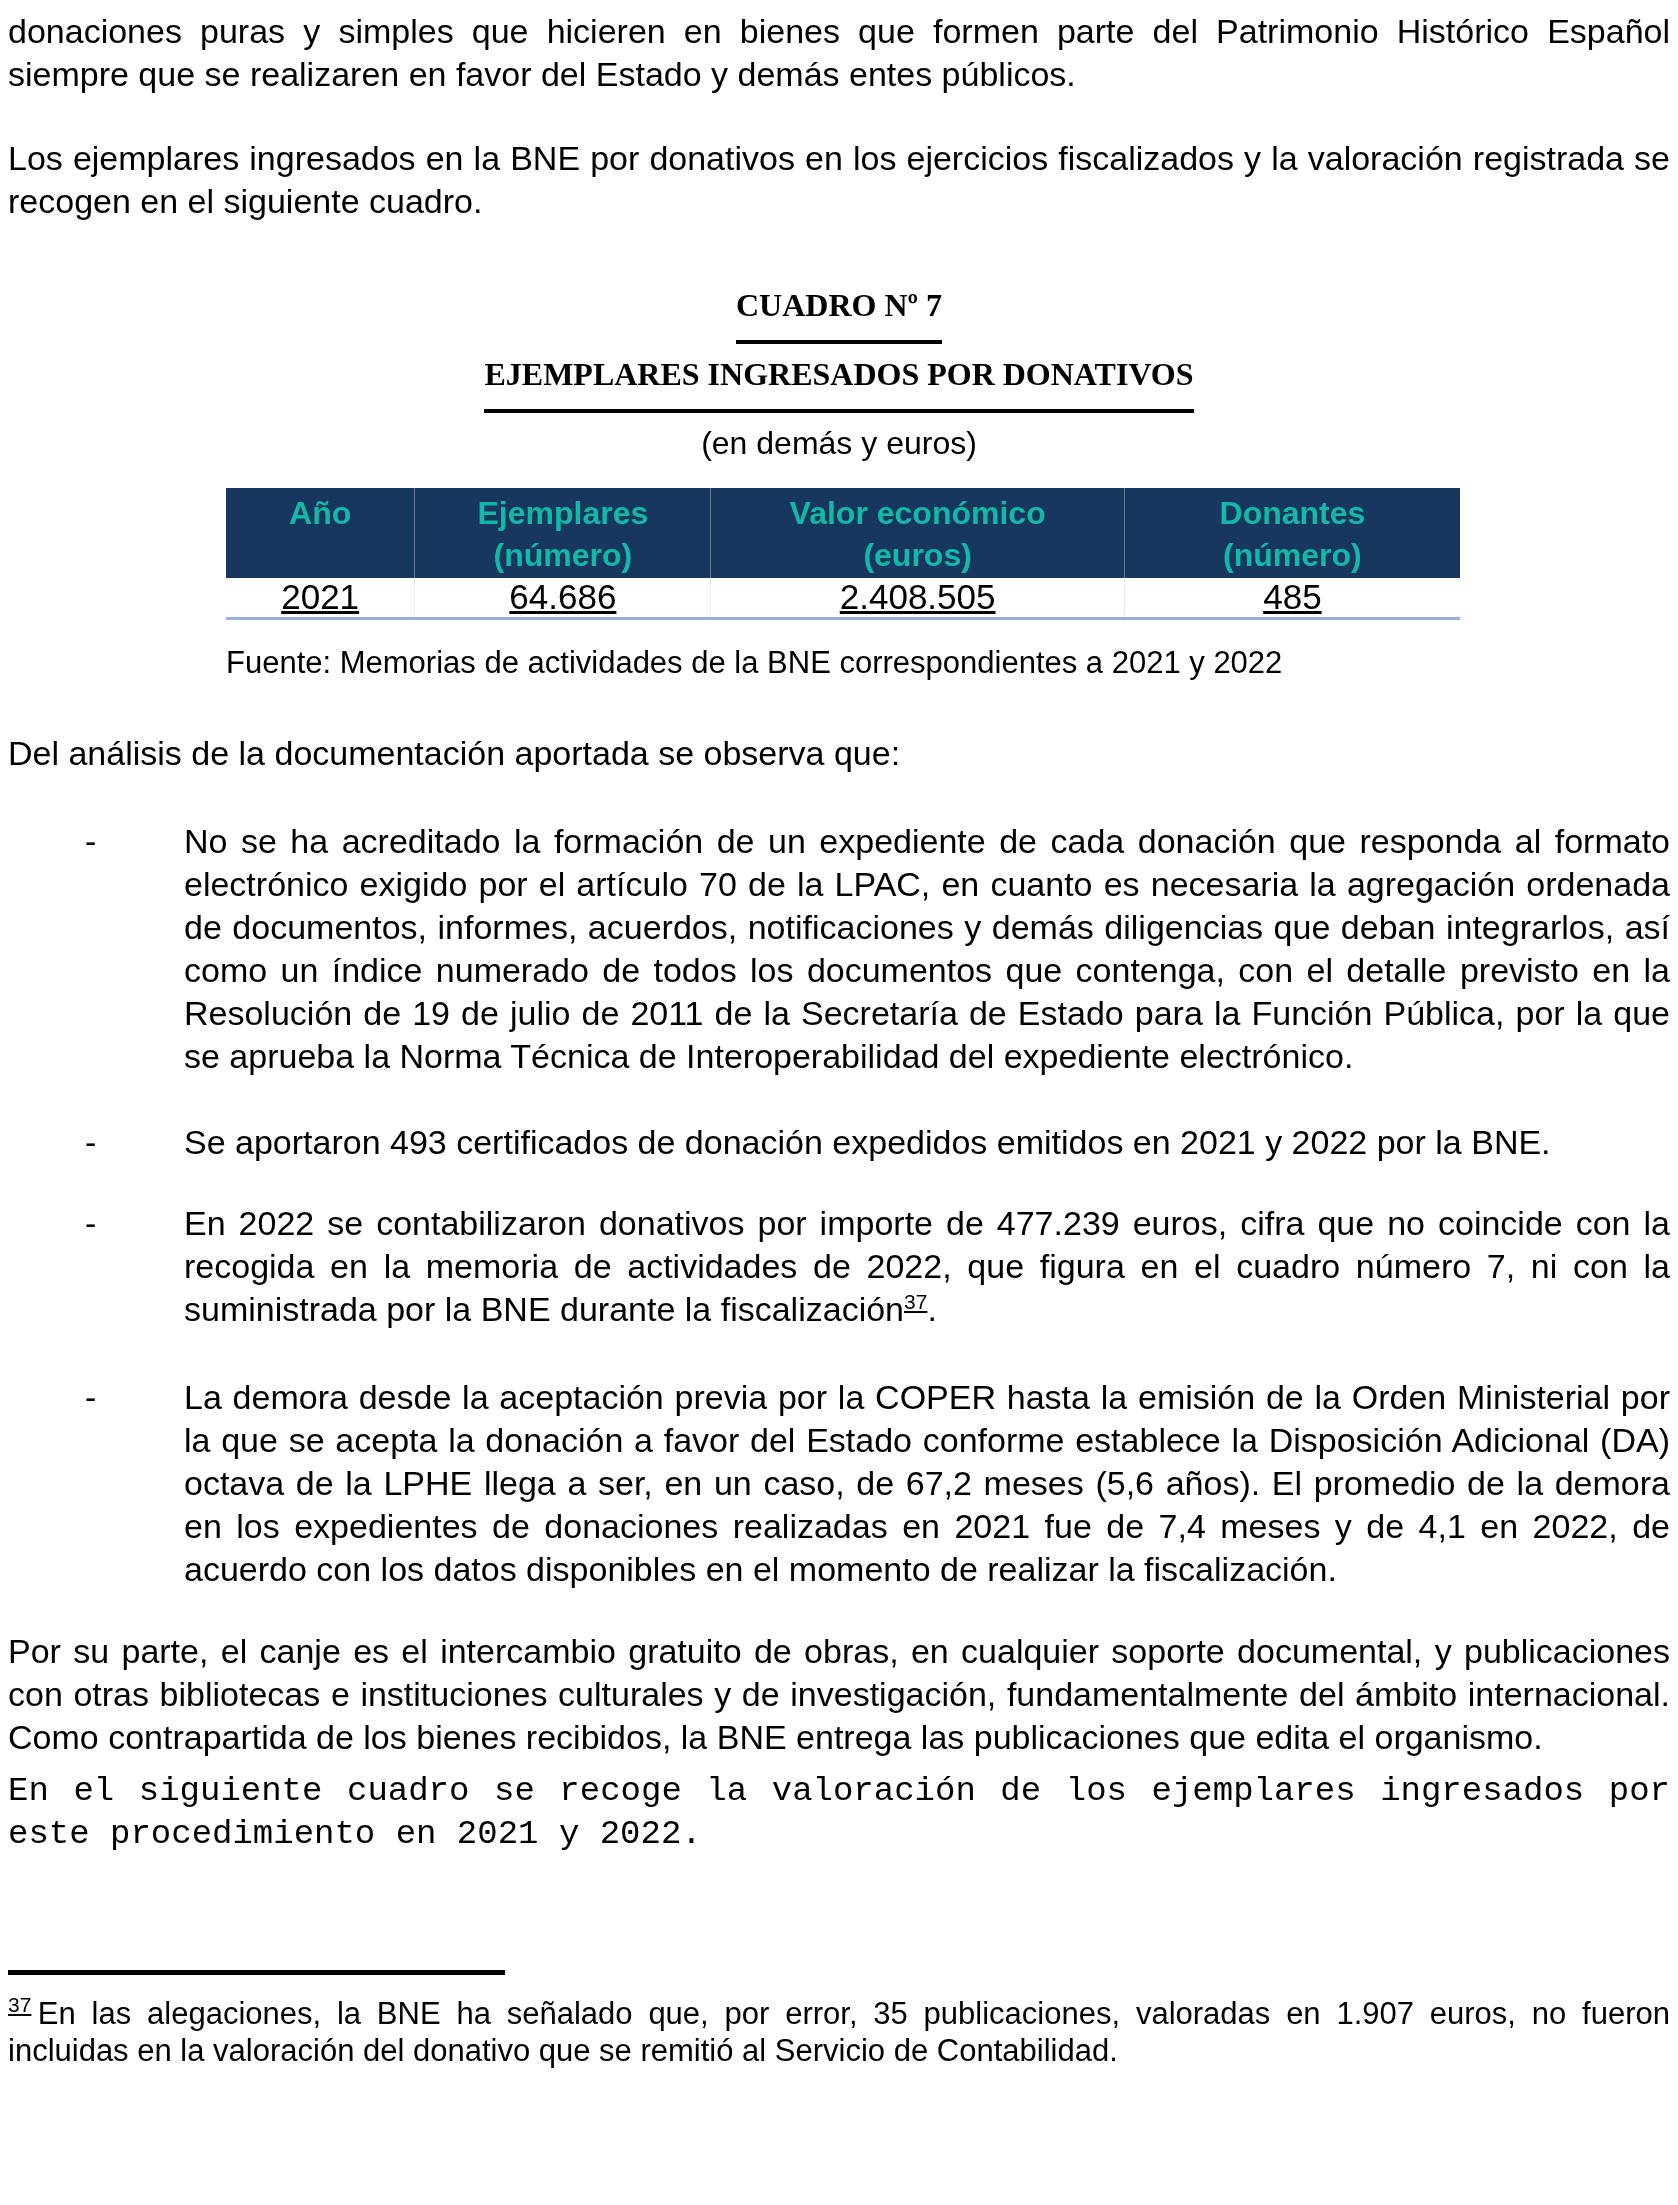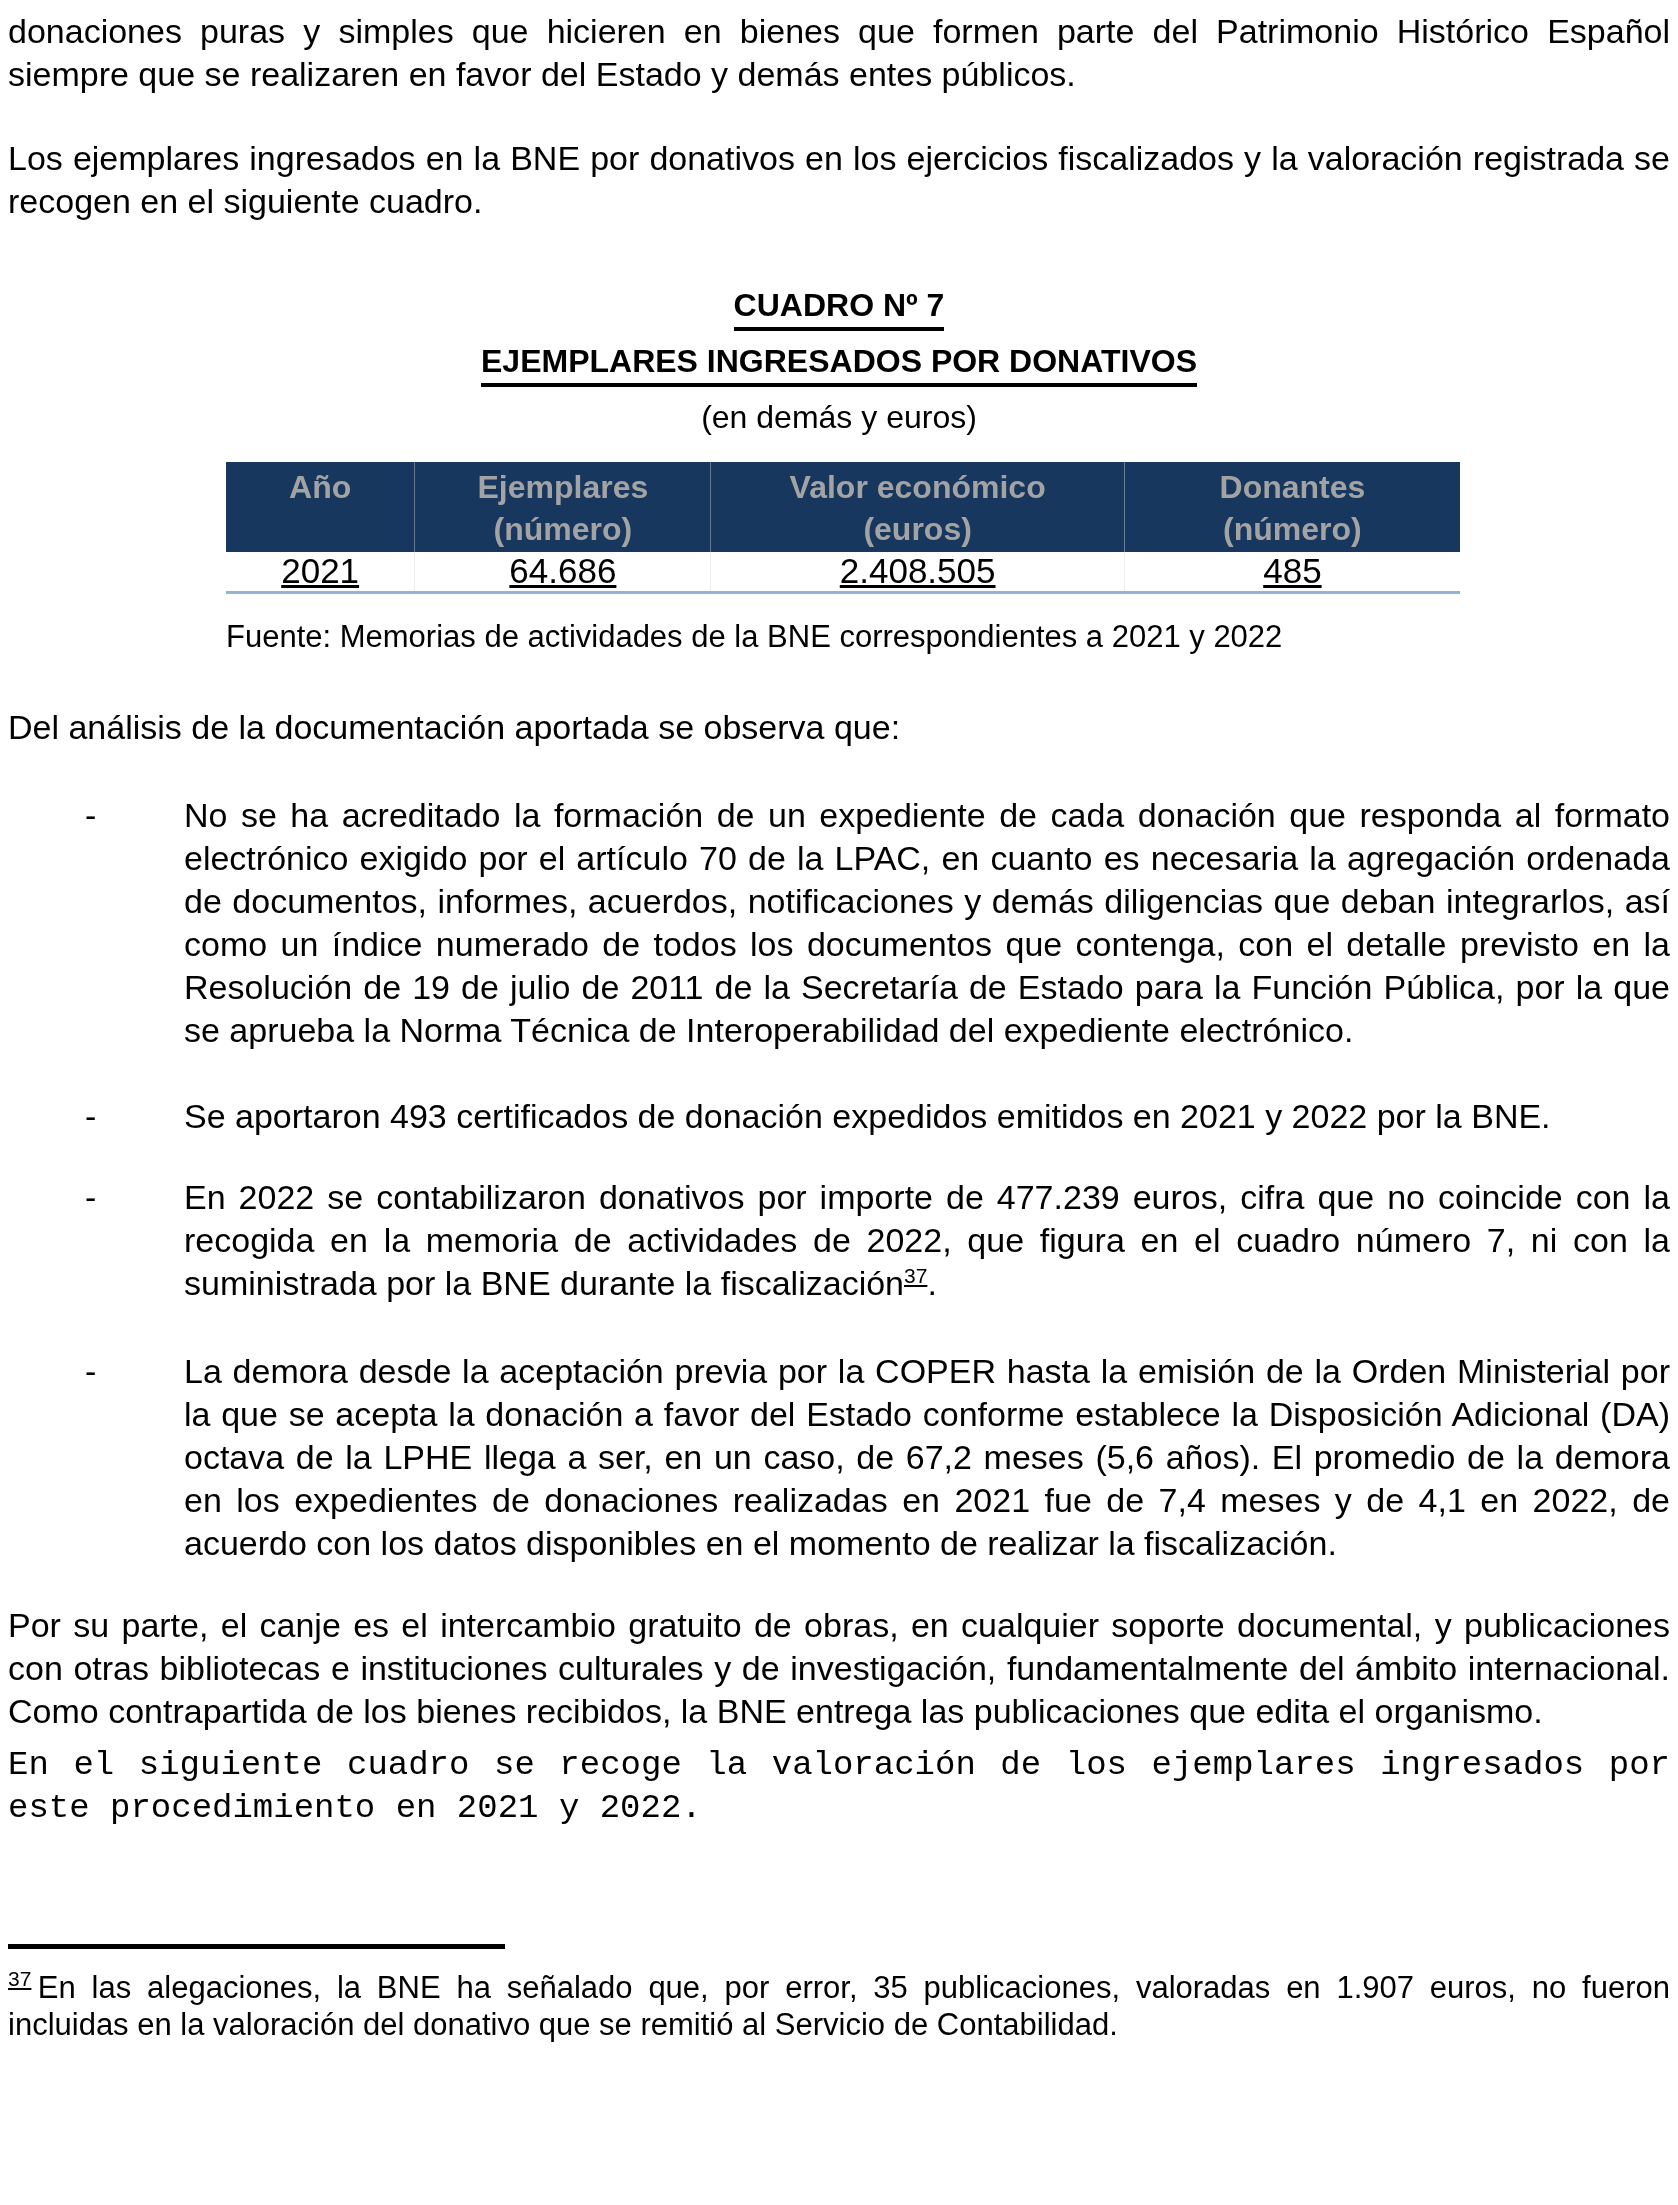--- a/index.html
+++ b/index.html
@@ -17,33 +17,33 @@
     font-family: "Liberation Sans", sans-serif;
     font-size: 34px;
     line-height: 43px;
   }
   p { margin: 0; text-align: justify; }
 
   .para-2 { margin-top: 41px; }
 
   .title-block { margin-top: 60px; text-align: center; }
   .title-line { font-weight: bold; font-size: 32px; line-height: 44px; margin: 0 0 8px 0; text-align: center; }
-  .title-underline { border-bottom: 4px solid #000000; padding-bottom: 0; display: inline-block; }
+  .title-underline { border-bottom: 4px solid #000000; padding-bottom: 13px; display: inline-block; font-family: Liberation Serif, serif; }
   .subtitle-line { font-size: 32px; line-height: 44px; font-weight: normal; margin: 0; text-align: center; }
 
   .table-wrap { margin: 23px 0 0 218px; width: 1234px; }
   table.data-table {
     border-collapse: collapse;
     width: 100%;
     table-layout: fixed;
     text-align: center;
   }
   table.data-table th {
     background: #17375E;
-    color: #a3a3a3;
+    color: #14b8a6;
     font-weight: bold;
     font-size: 32px;
     line-height: 42px;
     padding: 4px 0 2.4px 0;
     vertical-align: top;
     border-left: 1.6px solid rgba(255,255,255,0.35);
   }
   table.data-table th:first-child { border-left: none; }
   table.data-table td {
     font-size: 35px;

